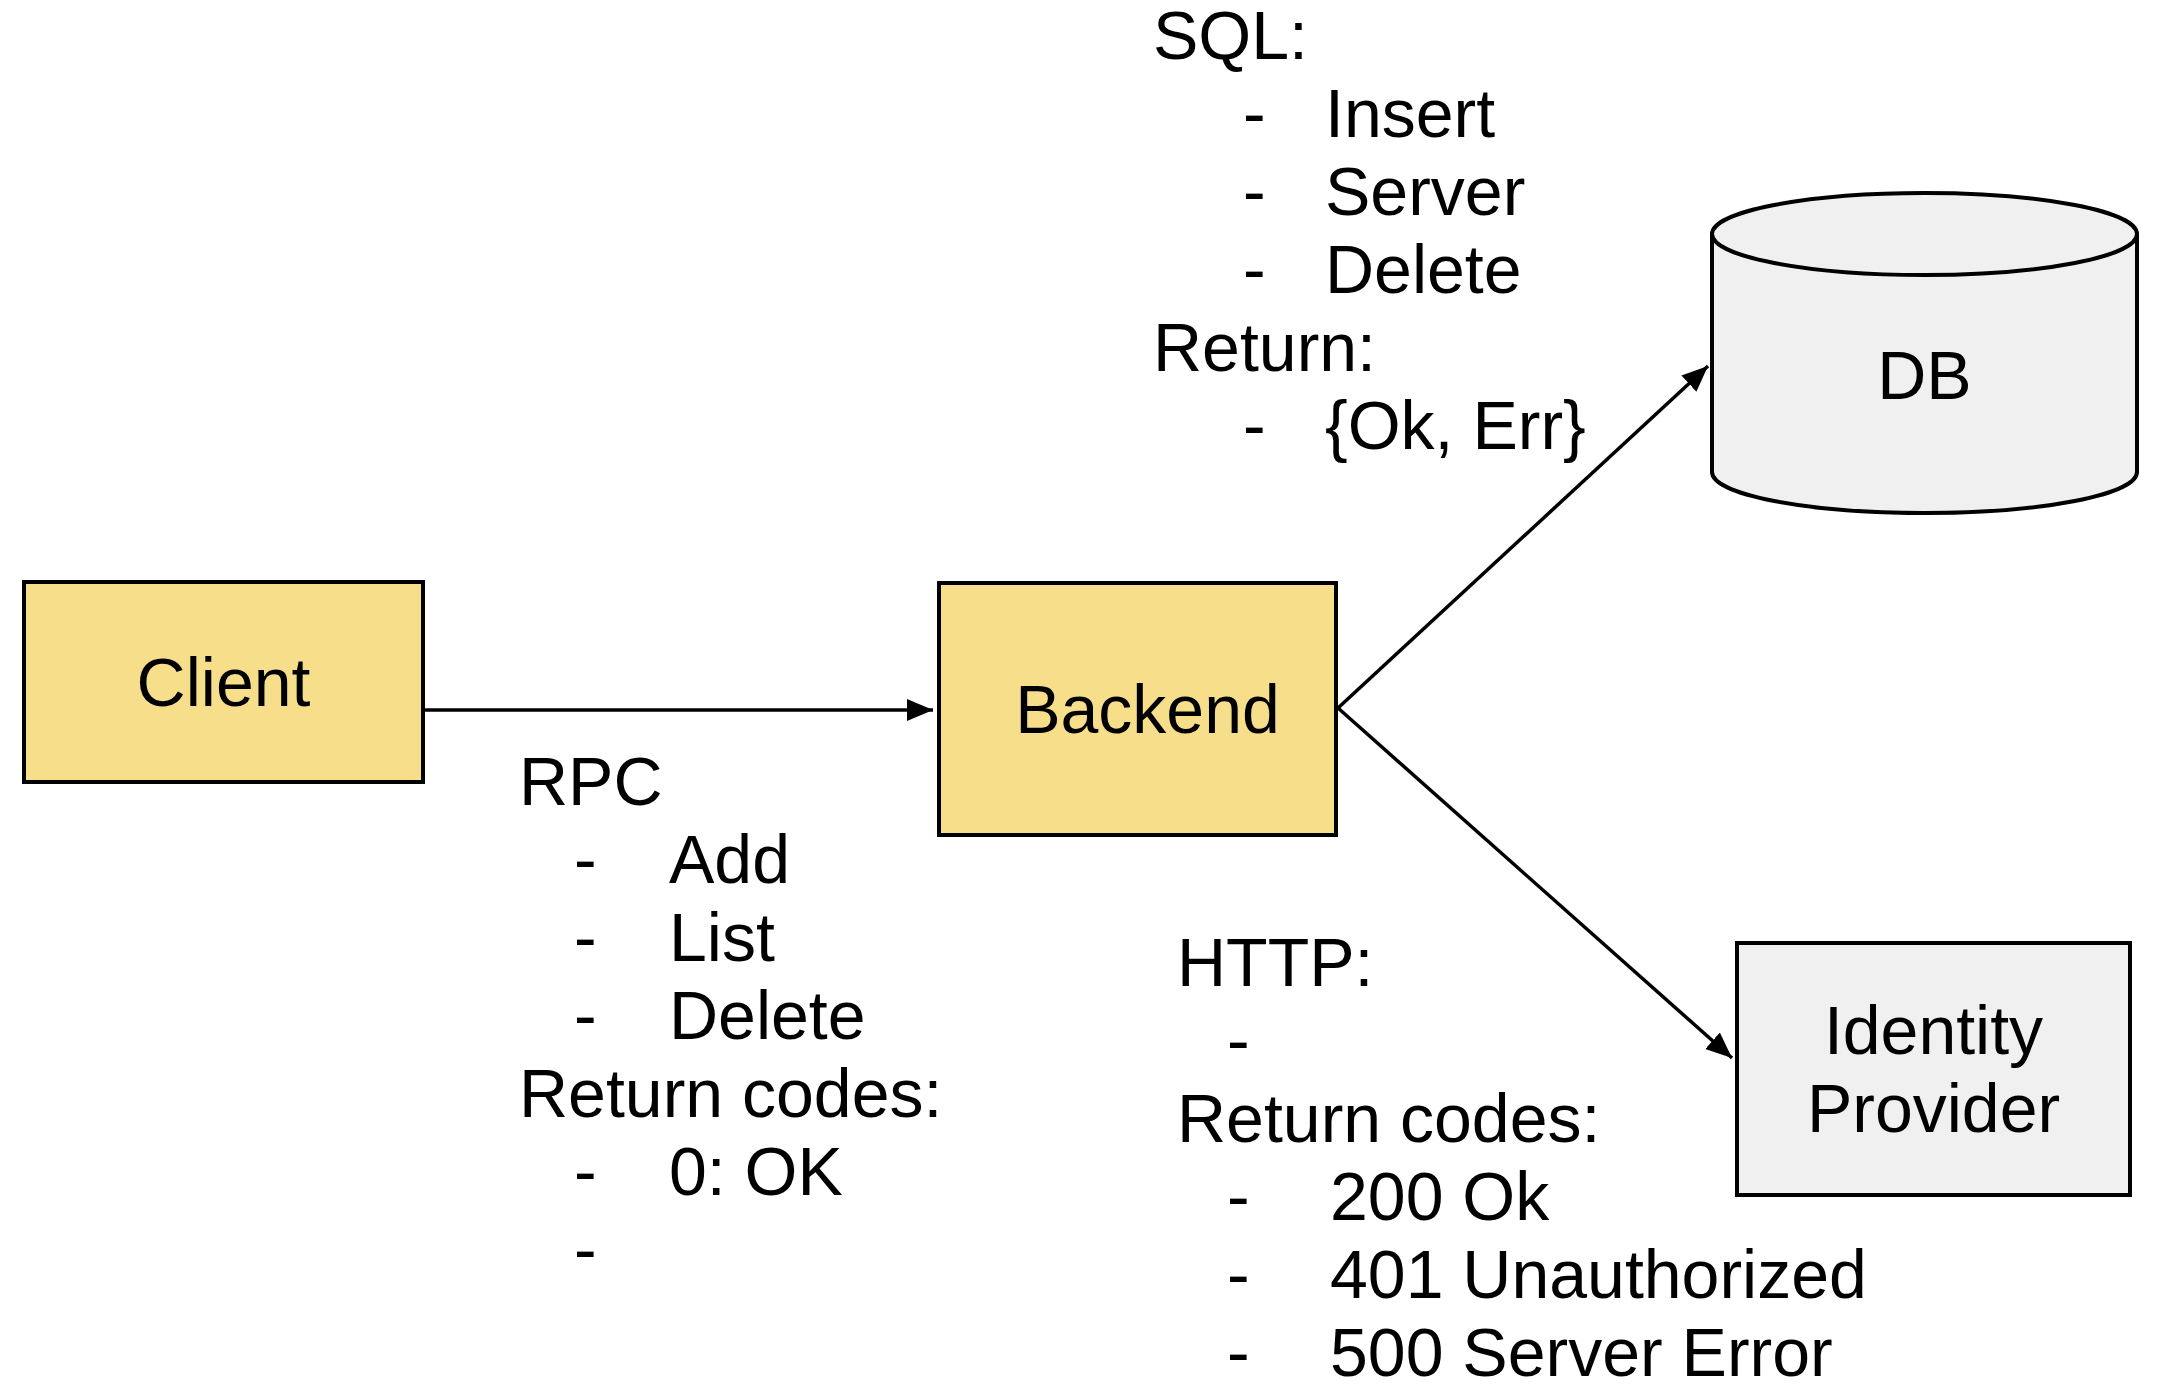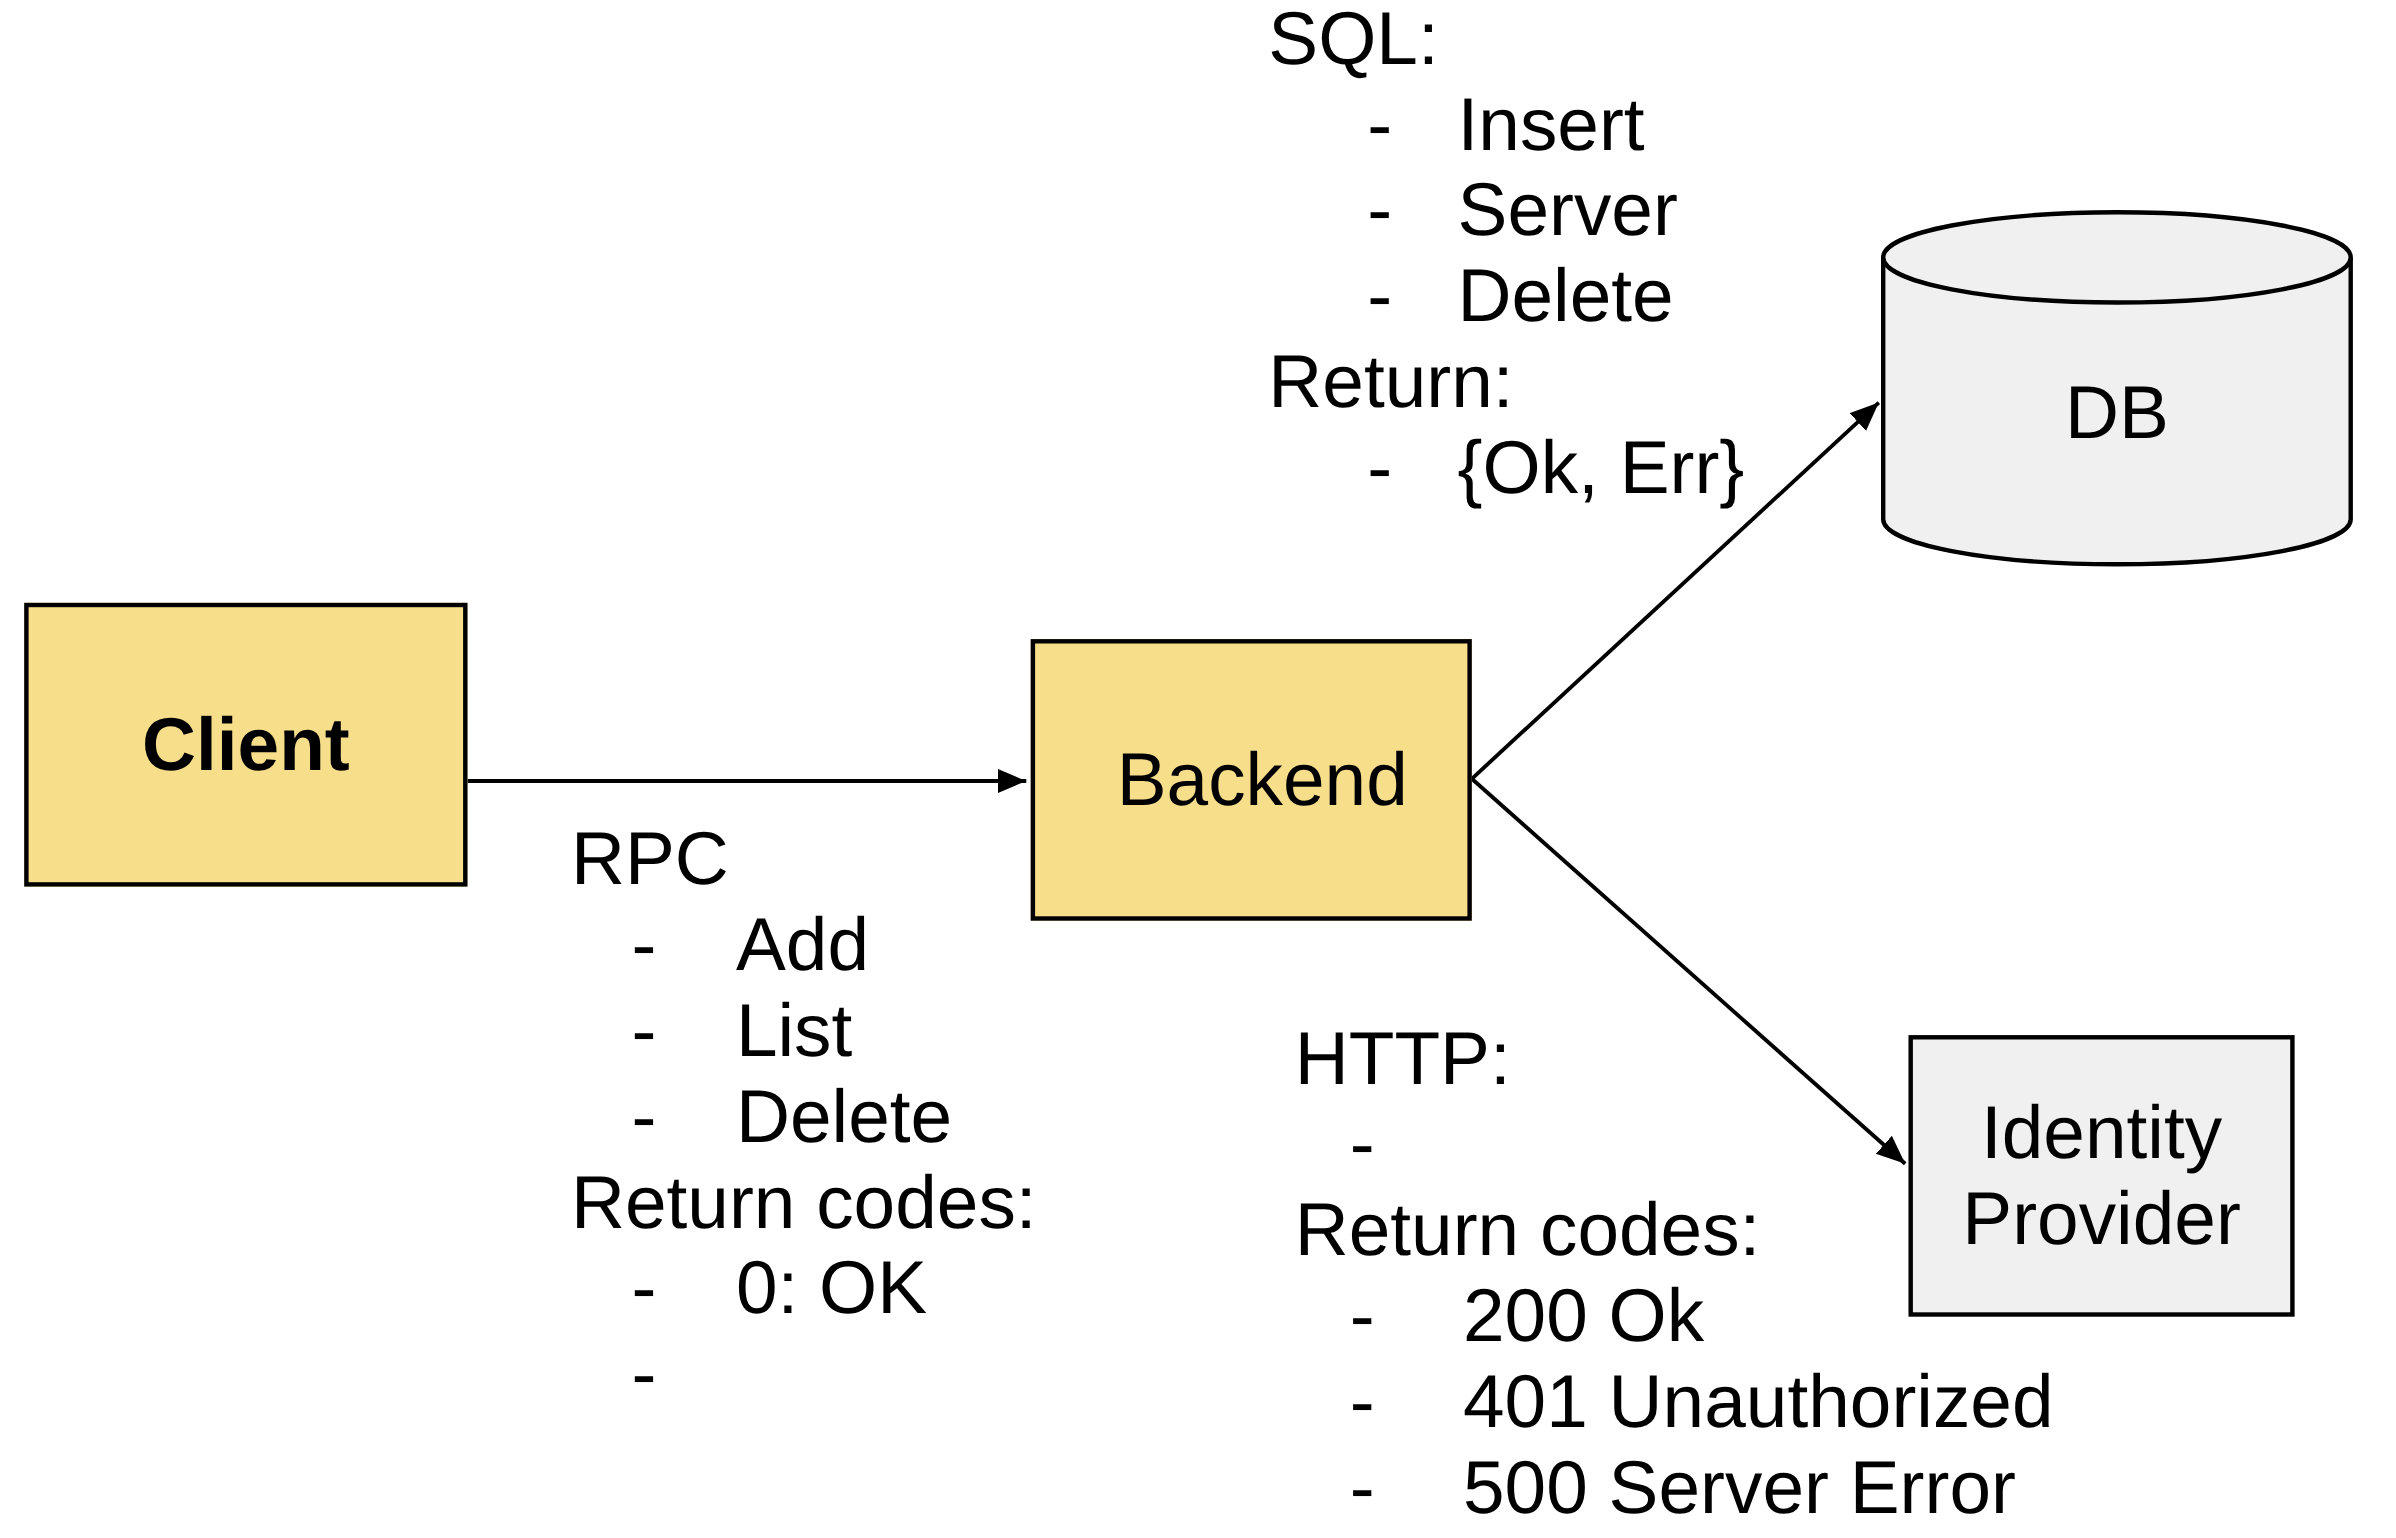--- a/index.html
+++ b/index.html
@@ -25,23 +25,23 @@
     box-sizing: border-box;
     display: flex;
     align-items: center;
     justify-content: center;
     font-size: 68px;
     line-height: 78px;
     text-align: center;
   }
   .node-yellow { background: #F7DE8B; }
   .node-gray   { background: #F0F0F0; }
-  #client-box  { left: 22px;  top: 548px; width: 403px; height: 258px; font-weight: bold; }
+  #client-box  { left: 22px;  top: 580px; width: 403px; height: 204px; }
   #backend-box { left: 937px; top: 581px; width: 401px; height: 256px; padding-left: 20px; }
-  #identity-box{ left: 1735px; top: 941px; width: 351px; height: 256px; padding: 0 30px; }
+  #identity-box{ left: 1735px; top: 941px; width: 397px; height: 256px; padding: 0 30px; }
   #db-label {
     position: absolute;
     left: 1712px; top: 237px;
     width: 425px; height: 276px;
     display: flex; align-items: center; justify-content: center;
     font-size: 68px; line-height: 78px;
   }
   .textblock {
     position: absolute;
     font-size: 68px;

